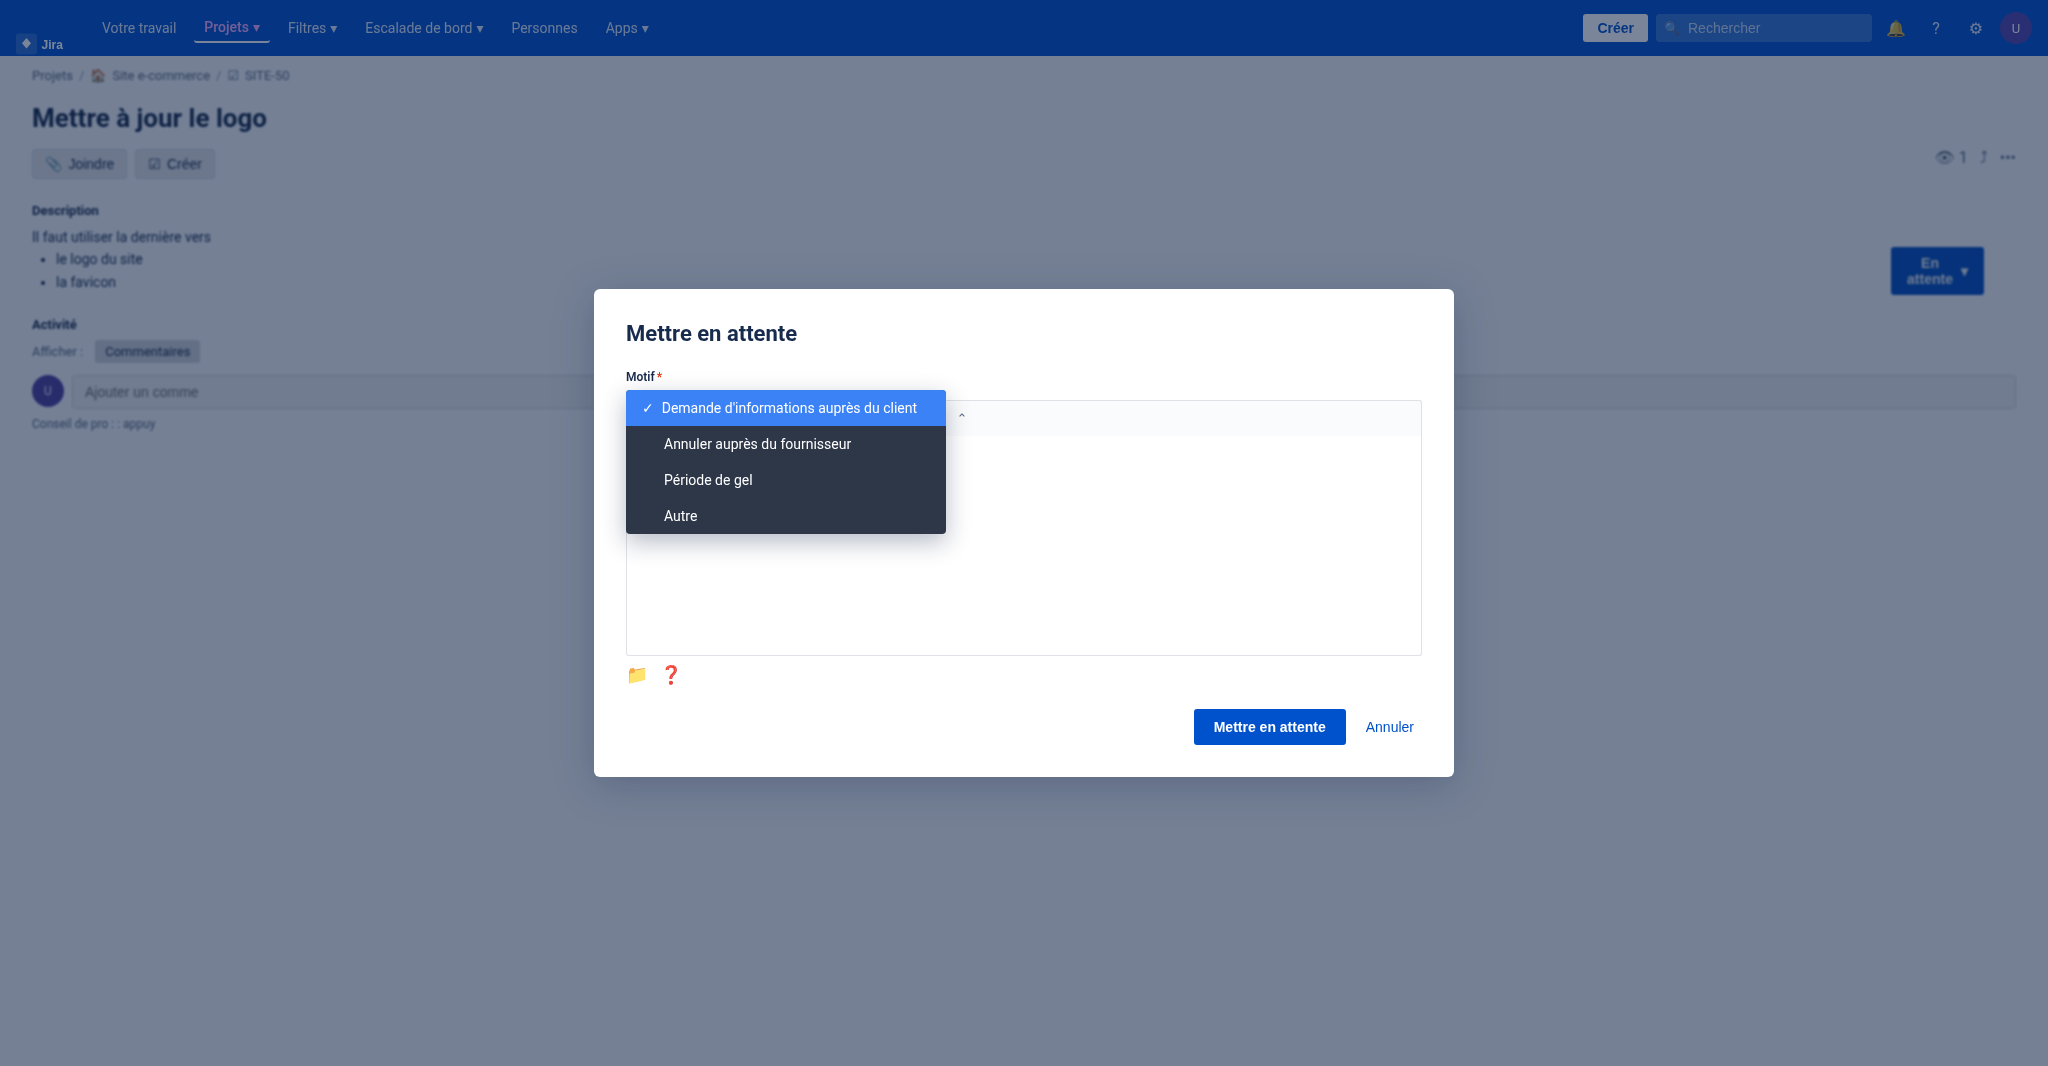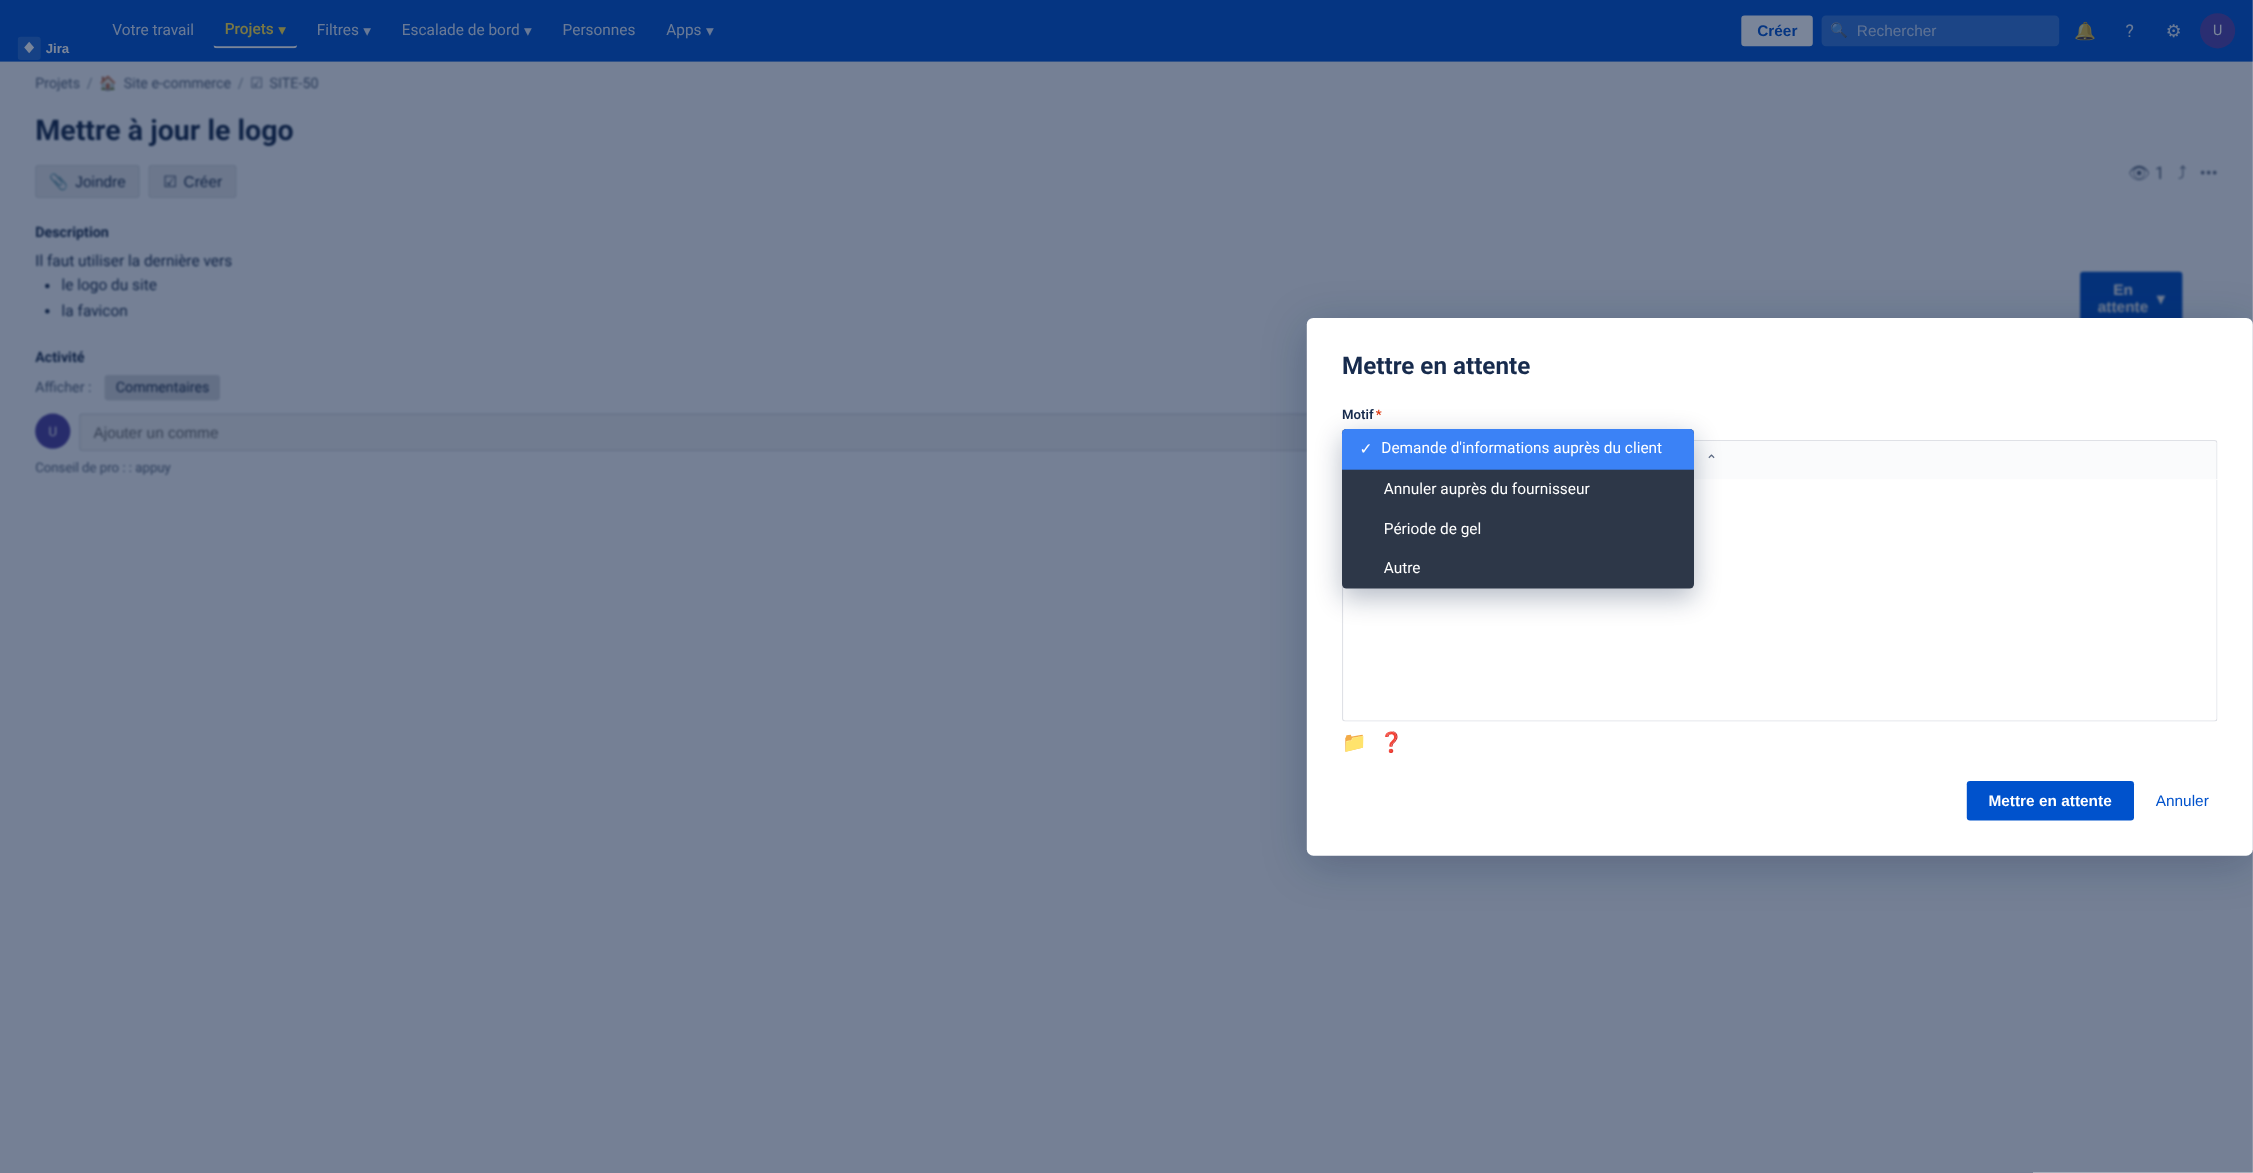--- a/index.html
+++ b/index.html
@@ -23,21 +23,21 @@
     .topnav-item {
       color: rgba(255,255,255,0.85);
       padding: 6px 10px;
       border-radius: 3px;
       cursor: pointer;
       font-size: 14px;
       display: flex; align-items: center; gap: 4px;
       white-space: nowrap;
       text-align: right;
     }
-    .topnav-item.active { color: #fde047; font-weight: 500; border-bottom: 2px solid #fff; }
+    .topnav-item.active { color: #f0abfc; font-weight: 500; border-bottom: 2px solid #fff; }
     .topnav-spacer { flex: 1; }
     .topnav-search {
       background: rgba(255,255,255,0.2);
       border: none;
       border-radius: 4px;
       color: #fff;
       padding: 6px 12px 6px 32px;
       font-size: 14px;
       width: 216px;
       outline: none;
@@ -106,21 +106,21 @@
       position: absolute; right: 32px; top: 92px;
       display: flex; align-items: center; gap: 12px; color: #5e6c84;
     }
     .ph-icon { font-size: 16px; cursor: pointer; }
 
     
     .overlay {
       position: fixed; inset: 0;
       background: rgba(9,30,66,0.54);
       z-index: 100;
-      display: flex; align-items: center; justify-content: flex-end;
+      display: flex; align-items: center; justify-content: center;
     }
 
     
     .modal {
       background: #fff;
       border-radius: 6px;
       width: 860px;
       max-width: 95vw;
       padding: 32px;
       position: relative;

